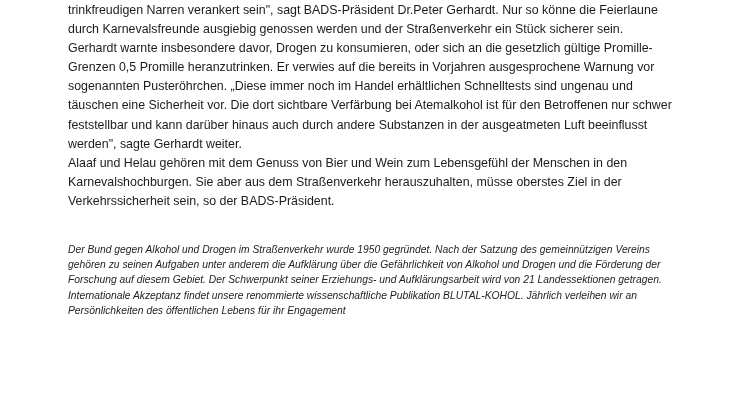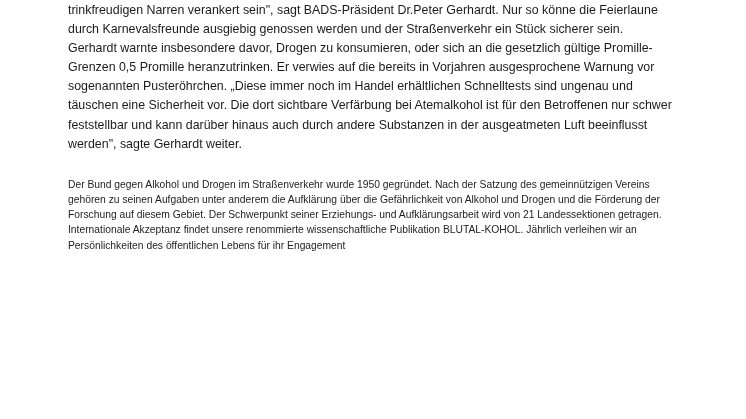--- a/index.html
+++ b/index.html
@@ -28,39 +28,41 @@
     text-align: left;
     color: #1b1b1b;
     margin: 0;
   }
   .para-top {
     padding-top: 1px;
   }
   .para {
   }
   .footer-block {
-    margin-top: 23px;
+    margin-top: 31px;
     font-size: 10.3px;
     line-height: 15.2px;
     color: #232323;
+    font-style: italic;
   }
   .footer-block p {
     margin: 0;
   }
   .clip-bottom {
     overflow: hidden;
   }
 </style>
 </head>
 <body>
 
 <div class="page">
 
   <p class="body-text para-top">trinkfreudigen Narren verankert sein", sagt BADS-Präsident Dr.Peter Gerhardt. Nur so könne die Feierlaune durch Karnevalsfreunde ausgiebig genossen werden und der Straßenverkehr ein Stück sicherer sein.</p>
 
   <p class="body-text para">Gerhardt warnte insbesondere davor, Drogen zu konsumieren, oder sich an die gesetzlich gültige Promille-Grenzen 0,5 Promille heranzutrinken. Er verwies auf die bereits in Vorjahren ausgesprochene Warnung vor sogenannten Pusteröhrchen. „Diese immer noch im Handel erhältlichen Schnelltests sind ungenau und täuschen eine Sicherheit vor. Die dort sichtbare Verfärbung bei Atemalkohol ist für den Betroffenen nur schwer feststellbar und kann darüber hinaus auch  durch andere Substanzen in der ausgeatmeten Luft beeinflusst werden", sagte Gerhardt weiter.</p>
 
+  <p class="body-text para">Alaaf und Helau gehören mit dem Genuss von Bier und Wein zum Lebensgefühl der Menschen in den Karnevalshochburgen. Sie aber aus dem Straßenverkehr herauszuhalten, müsse oberstes Ziel in der Verkehrssicherheit sein, so der BADS-Präsident.</p>
 
   <div class="footer-block clip-bottom">
     <p>Der Bund gegen Alkohol und Drogen im Straßenverkehr wurde 1950 gegründet. Nach der Satzung des gemeinnützigen Vereins gehören zu seinen Aufgaben unter anderem die Aufklärung über die Gefährlichkeit von Alkohol und Drogen und die Förderung der Forschung auf diesem Gebiet. Der Schwerpunkt seiner Erziehungs- und Aufklärungsarbeit wird von 21 Landessektionen getragen. Internationale Akzeptanz findet unsere renommierte wissenschaftliche Publikation BLUTAL-KOHOL. Jährlich verleihen wir an Persönlichkeiten des öffentlichen Lebens für ihr Engagement</p>
   </div>
 
 </div>
 
 </body></html>

